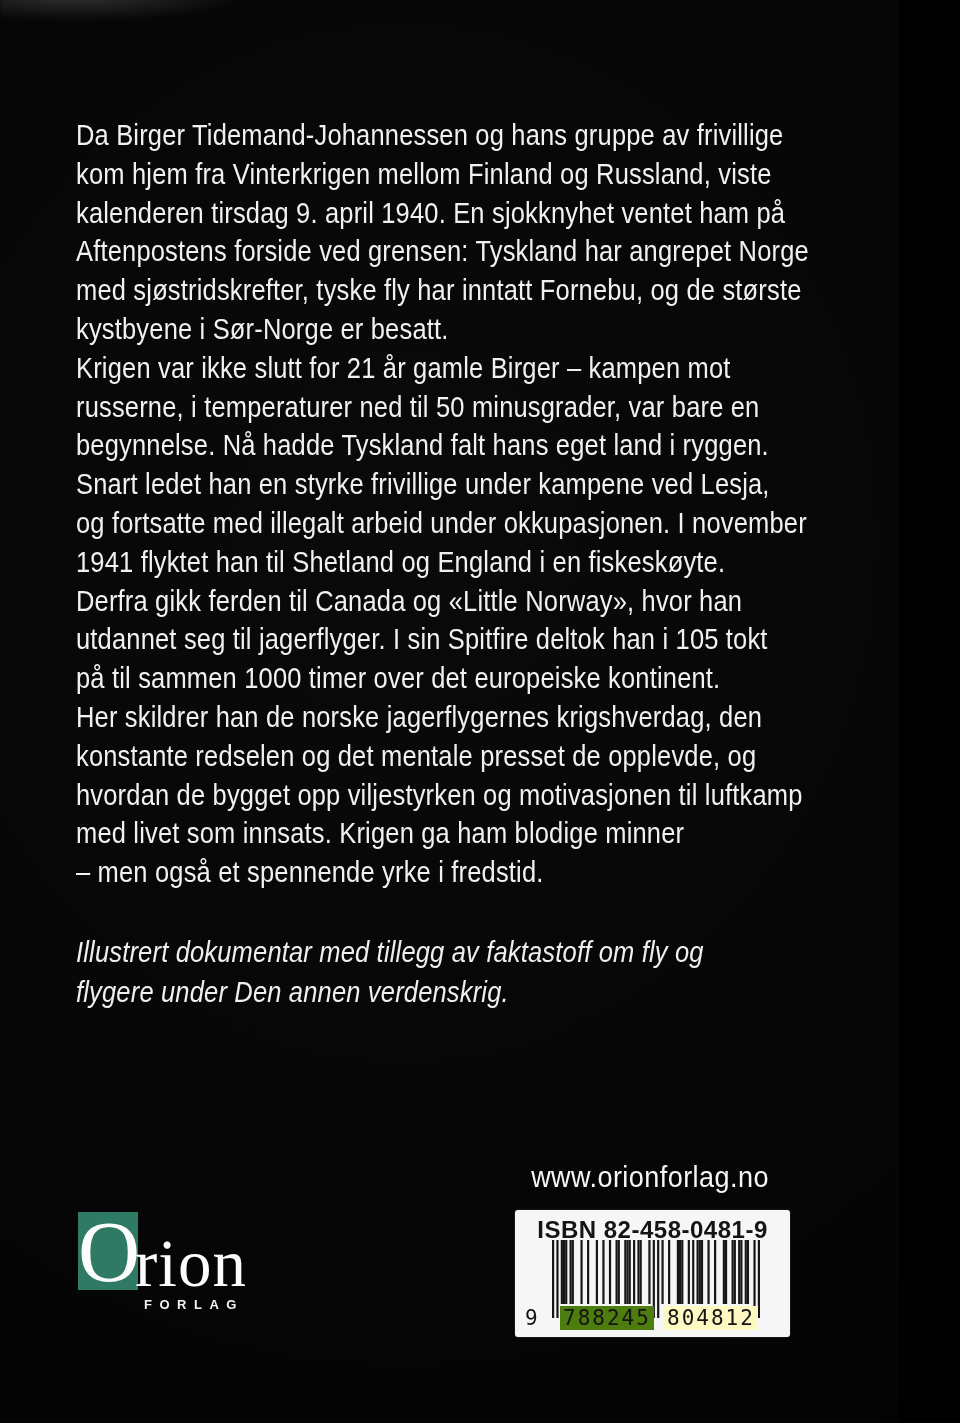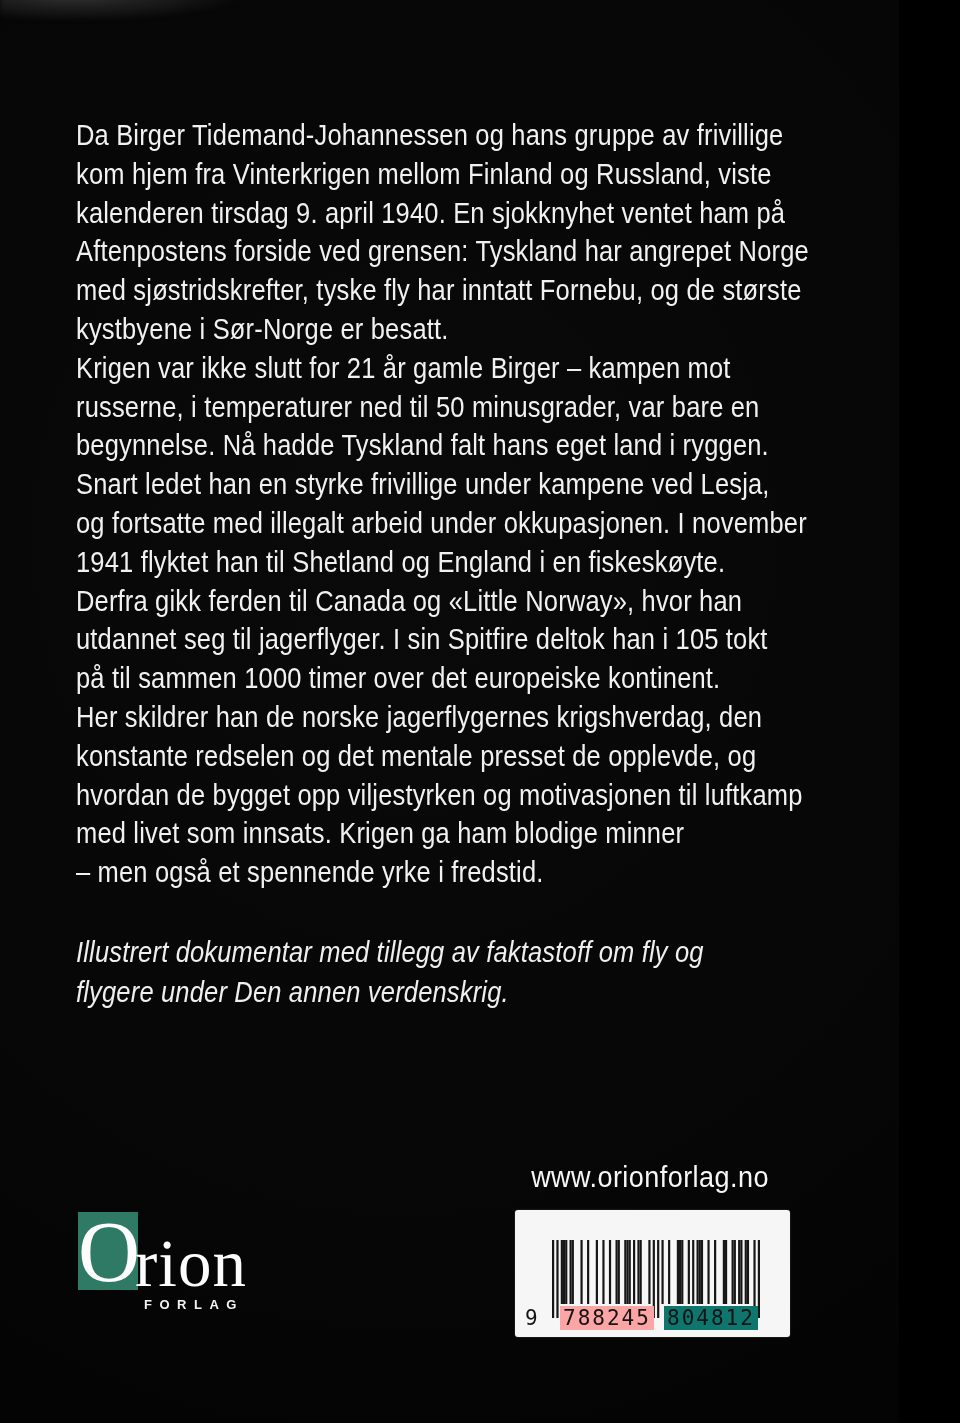--- a/index.html
+++ b/index.html
@@ -53,22 +53,22 @@
   .isbn{
     position:absolute;top:6px;left:0;right:0;text-align:center;
     font-weight:bold;font-size:24px;color:#141414;letter-spacing:.5px;white-space:nowrap;
   }
   .bars{position:absolute;left:37px;top:30px;width:208px;height:78px;display:block;}
   .bcd{
     position:absolute;top:96px;font-family:"DejaVu Sans Mono",monospace;
     font-size:21px;color:#141414;letter-spacing:2px;line-height:24px;white-space:nowrap;
   }
   .d9{left:10px;}
-  .g1{left:45px;background:#fca5a5;padding:0 3px;}
-  .g2{left:149px;background:#0f766e;padding:0 3px;}
+  .g1{left:45px;background:#4d7c0f;padding:0 3px;}
+  .g2{left:149px;background:#fef9c3;padding:0 3px;}
 </style>
 </head>
 <body>
 
 <div class="cover">
 
   <div class="smudge"></div>
 
   <div class="blurb">
       <div class="line">Da Birger Tidemand-Johannessen og hans gruppe av frivillige</div>
@@ -102,20 +102,21 @@
 
   <div class="logo">
     <div class="logo-box">
       <span class="logo-O">O</span>
     </div>
     <span class="logo-rest">rion</span>
     <span class="logo-sub">FORLAG</span>
   </div>
 
   <div class="bclabel">
+    <div class="isbn">ISBN 82-458-0481-9</div>
     <svg id="barcode-svg" class="bars" viewBox="0 0 95 78" preserveAspectRatio="none">
         <rect x="0" y="0" width="1" height="78" fill="#161616"></rect>
         <rect x="2" y="0" width="1" height="78" fill="#161616"></rect>
         <rect x="4" y="0" width="1" height="64" fill="#161616"></rect>
         <rect x="5" y="0" width="1" height="64" fill="#161616"></rect>
         <rect x="6" y="0" width="1" height="64" fill="#161616"></rect>
         <rect x="8" y="0" width="1" height="64" fill="#161616"></rect>
         <rect x="9" y="0" width="1" height="64" fill="#161616"></rect>
         <rect x="13" y="0" width="1" height="64" fill="#161616"></rect>
         <rect x="16" y="0" width="1" height="64" fill="#161616"></rect>

